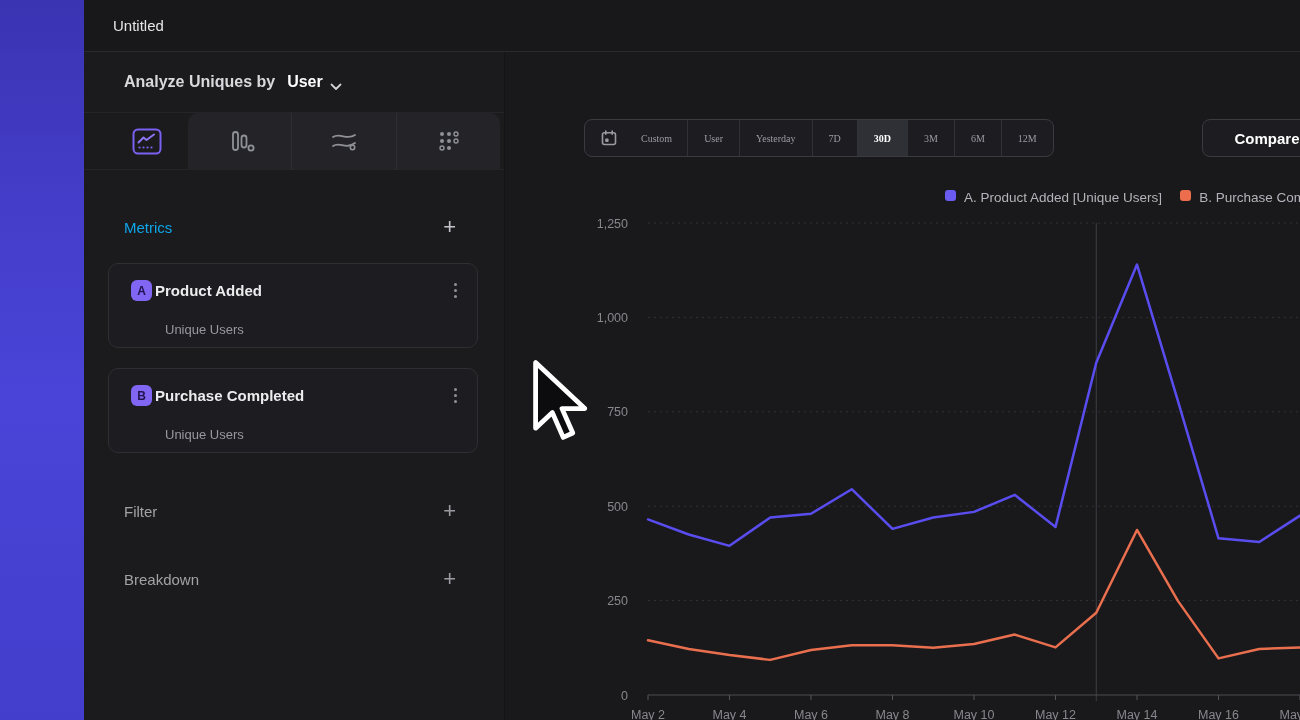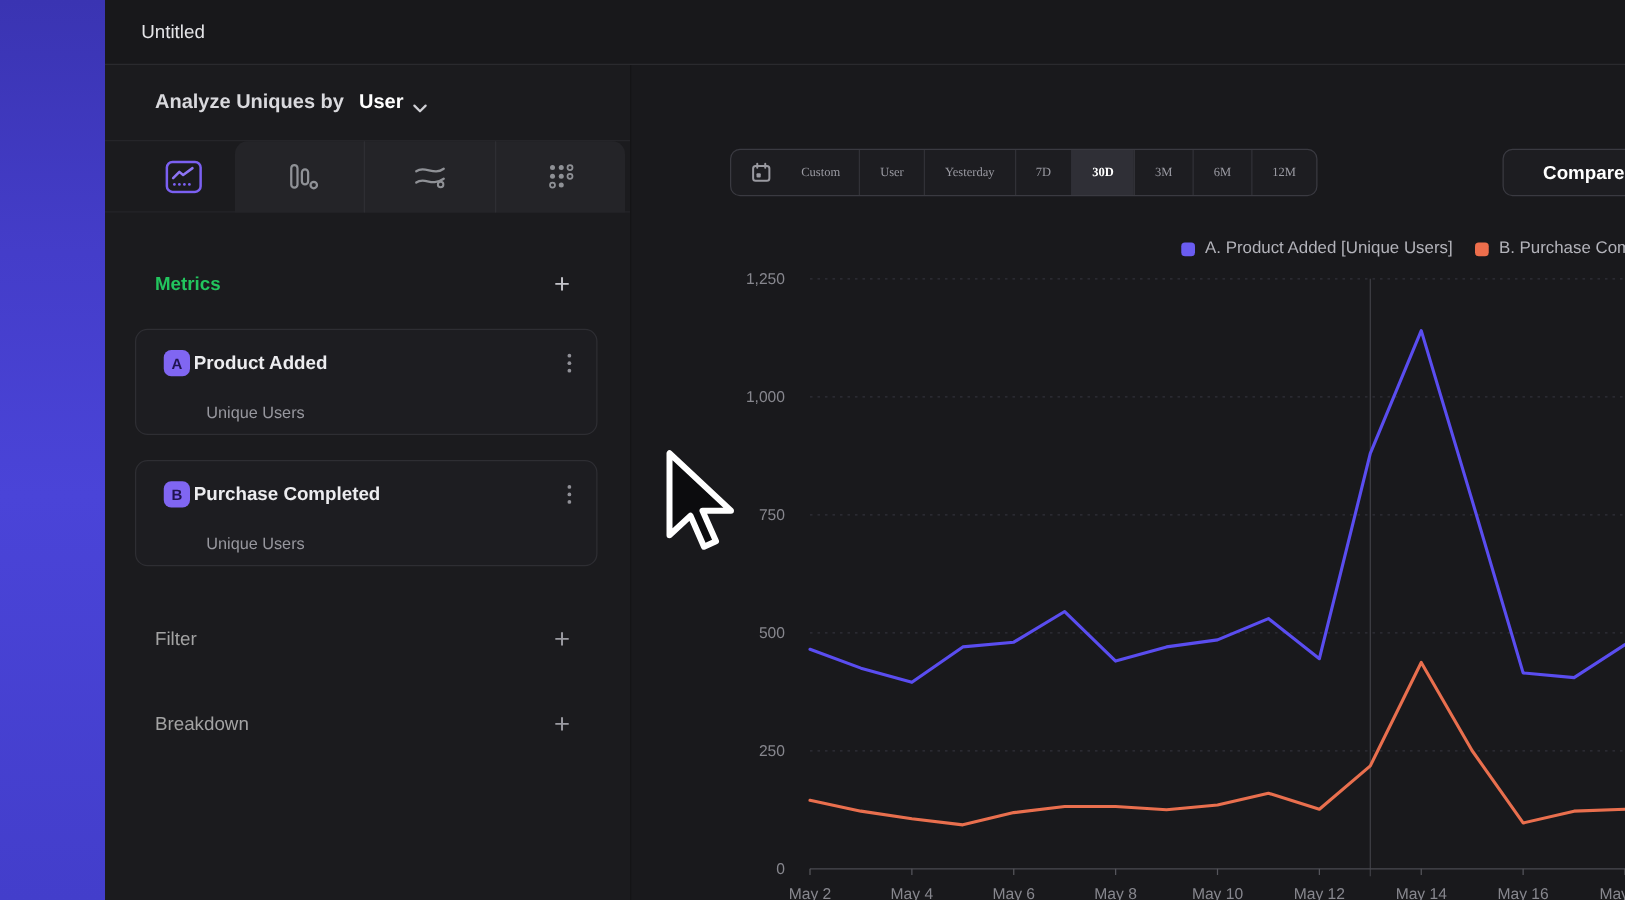--- a/index.html
+++ b/index.html
@@ -32,21 +32,21 @@
   .tab-selected { position:absolute; left:24px; top:0; width:78px; height:57px;
     display:flex; align-items:center; justify-content:center; cursor:pointer; }
   .tab-strip { position:absolute; left:104px; top:0; width:312px; height:57px;
     background:#242428; border-radius:10px 10px 0 0; display:flex; }
   .tab-strip .tab { flex:1; display:flex; align-items:center; justify-content:center;
     cursor:pointer; }
   .tab-strip .tab + .tab { border-left:1px solid #2e2e33; }
 
   .section-head { position:absolute; left:0; width:100%; height:30px;
     display:flex; align-items:center; padding:0 48px 0 40px; }
-  .section-head .lbl { font-size:15px; font-weight:700; color:#22c55e; }
+  .section-head .lbl { font-size:15px; font-weight:400; color:#0ea5e9; }
   .section-head .lbl.dim { color:#a3a3a3; font-weight:500; }
   .plus-btn { margin-left:auto; background:none; border:none; color:#c3c3c9;
     font-size:22px; font-weight:400; line-height:1; cursor:pointer; }
   .plus-btn.dim { color:#9a9aa1; }
 
   .metric-card { position:absolute; left:24px; width:370px; height:85px;
     background:#1d1d21; border:1px solid #2e2e33; border-radius:10px;
     padding:15px 18px 0 22px; cursor:pointer; }
   .metric-card .row1 { display:flex; align-items:center; }
   .badge { width:21px; height:21px; border-radius:6px; background:#8066f2;
@@ -69,21 +69,21 @@
   .seg:first-child { border-left:none; padding:0 15px; }
   .seg.selected { background:#2f2f36; color:#ffffff; font-weight:700; }
   .compare-btn { position:absolute; left:1202px; top:119px; height:38px; width:130px;
     border:1px solid #3a3a41; border-radius:8px; background:#1d1d21;
     font-size:15px; font-weight:700; color:#fff; cursor:pointer; text-align:center;
     font-family:"Liberation Sans", sans-serif; }
 
   
   .legend { position:absolute; left:945px; top:190px; display:flex; gap:18px;
     white-space:nowrap; }
-  .legend-item { display:flex; align-items:flex-end; gap:8px; cursor:pointer; }
+  .legend-item { display:flex; align-items:flex-start; gap:8px; cursor:pointer; }
   .legend-swatch { width:11px; height:11px; border-radius:3px; }
   .legend-label { font-size:13.5px; color:#b3b3ba; }
 
   #chart-svg { position:absolute; left:505px; top:170px; }
 
   .cursor { position:absolute; left:532px; top:359px; pointer-events:none; }
 </style>
 </head>
 <body>
 

